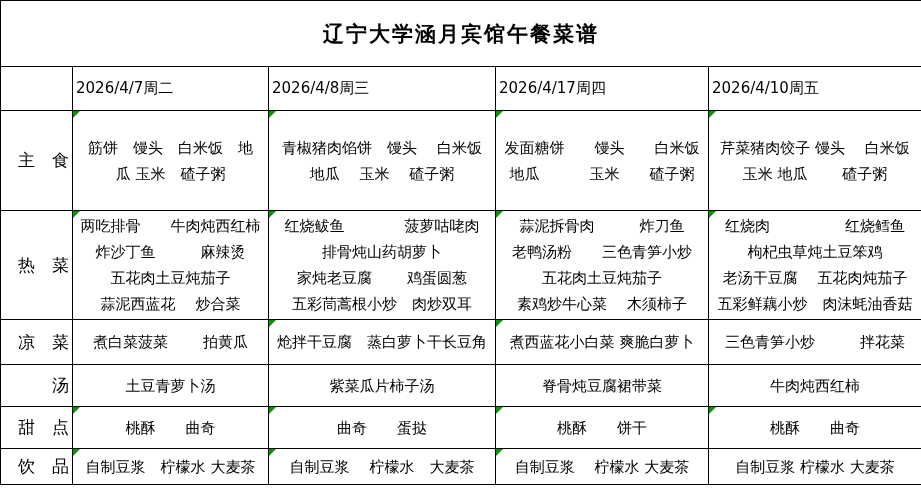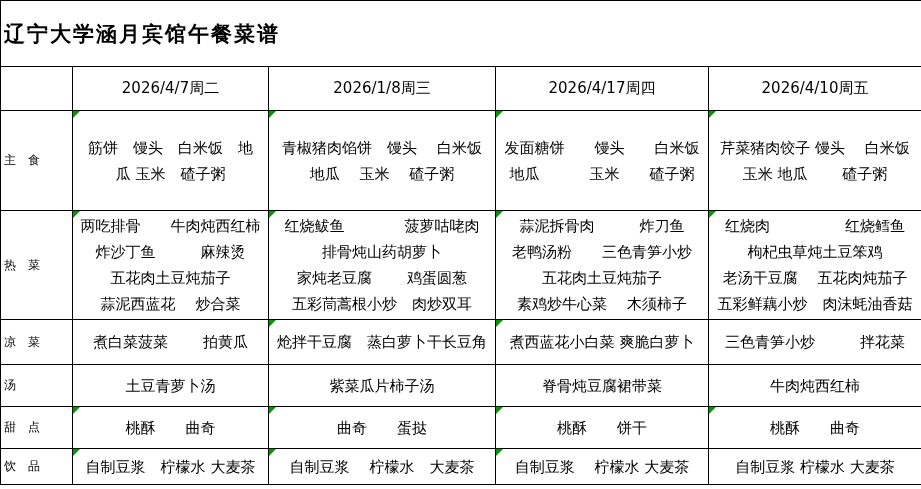--- a/index.html
+++ b/index.html
@@ -17,32 +17,32 @@
   }
   td {
     border: 1px solid #000;
     position: relative;
     vertical-align: middle;
     padding: 1px 3px;
     overflow: hidden;
   }
   td.title-cell {
     height: 66px;
+    text-align: center;
     font-size: 21px;
     font-weight: bold;
     letter-spacing: 2px;
   }
   td.date-cell {
     height: 44px;
-    text-align: center;
     font-size: 15px;
   }
   td.label-cell {
-    text-align: left;
-    font-size: 12px;
+    text-align: right;
+    font-size: 17px;
   }
   .cell-text {
     display: block;
     white-space: pre-wrap;
     font-size: 15px;
     line-height: 26px;
     word-break: break-all;
   }
   td.left  { text-align: center; }
   td.center{ text-align: center; }
@@ -75,21 +75,21 @@
   <tbody>
       <tr>
     <td class="title-cell" colspan="5">
       <span>辽宁大学涵月宾馆午餐菜谱</span>
     </td>
   </tr>
 
   <tr>
     <td class="date-cell"></td>
     <td class="date-cell"><span>2026/4/7周二</span></td>
-    <td class="date-cell"><span>2026/1/8周三</span></td>
+    <td class="date-cell"><span>2026/4/8周三</span></td>
     <td class="date-cell"><span>2026/4/17周四</span></td>
     <td class="date-cell"><span>2026/4/10周五</span></td>
   </tr>
 
   <tr class="r-staple">
     <td class="label-cell"><span>主　食</span></td>
     <td class="left">
           <span class="flag"></span>
           <span class="cell-text">筋饼　馒头　白米饭　地
 瓜 玉米　碴子粥</span>

